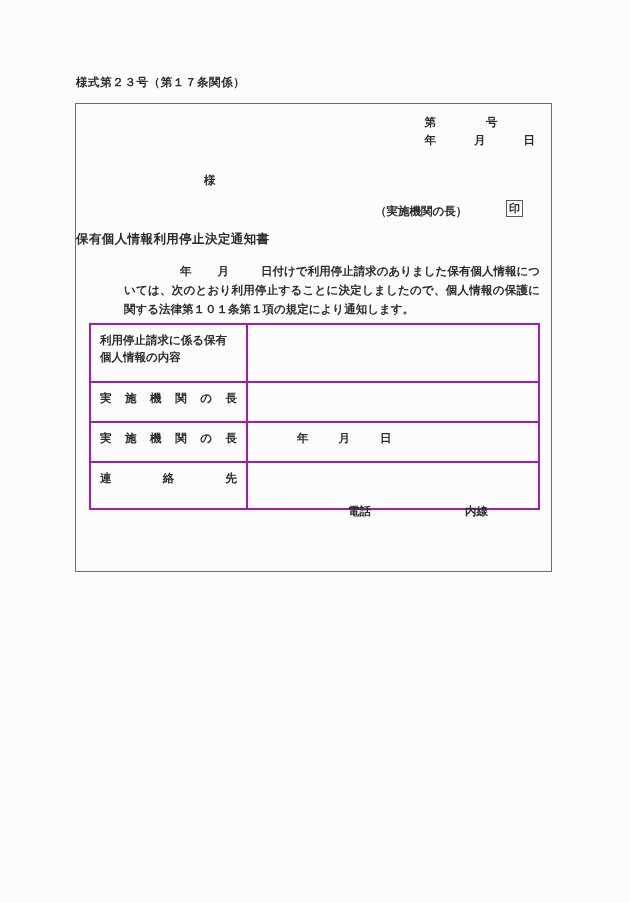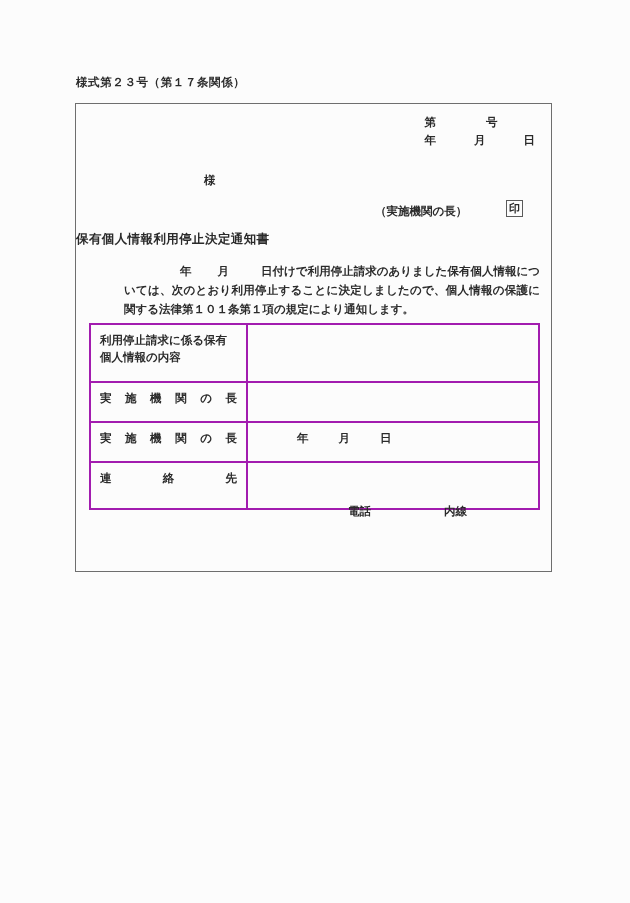--- a/index.html
+++ b/index.html
@@ -173,21 +173,21 @@
 
   .contact-line {
     position: absolute;
     left: 0;
     right: 0;
     bottom: 4px;
     font-size: 11.5px;
     white-space: nowrap;
   }
   .contact-line .tel  { position: absolute; left: 100px; }
-  .contact-line .ext  { position: absolute; left: 196px; }
+  .contact-line .ext  { position: absolute; left: 217px; }
 </style>
 </head>
 <body>
 
 <div class="page">
 
   <div class="form-number">様式第２３号（第１７条関係）</div>
 
   <div class="frame">
 

